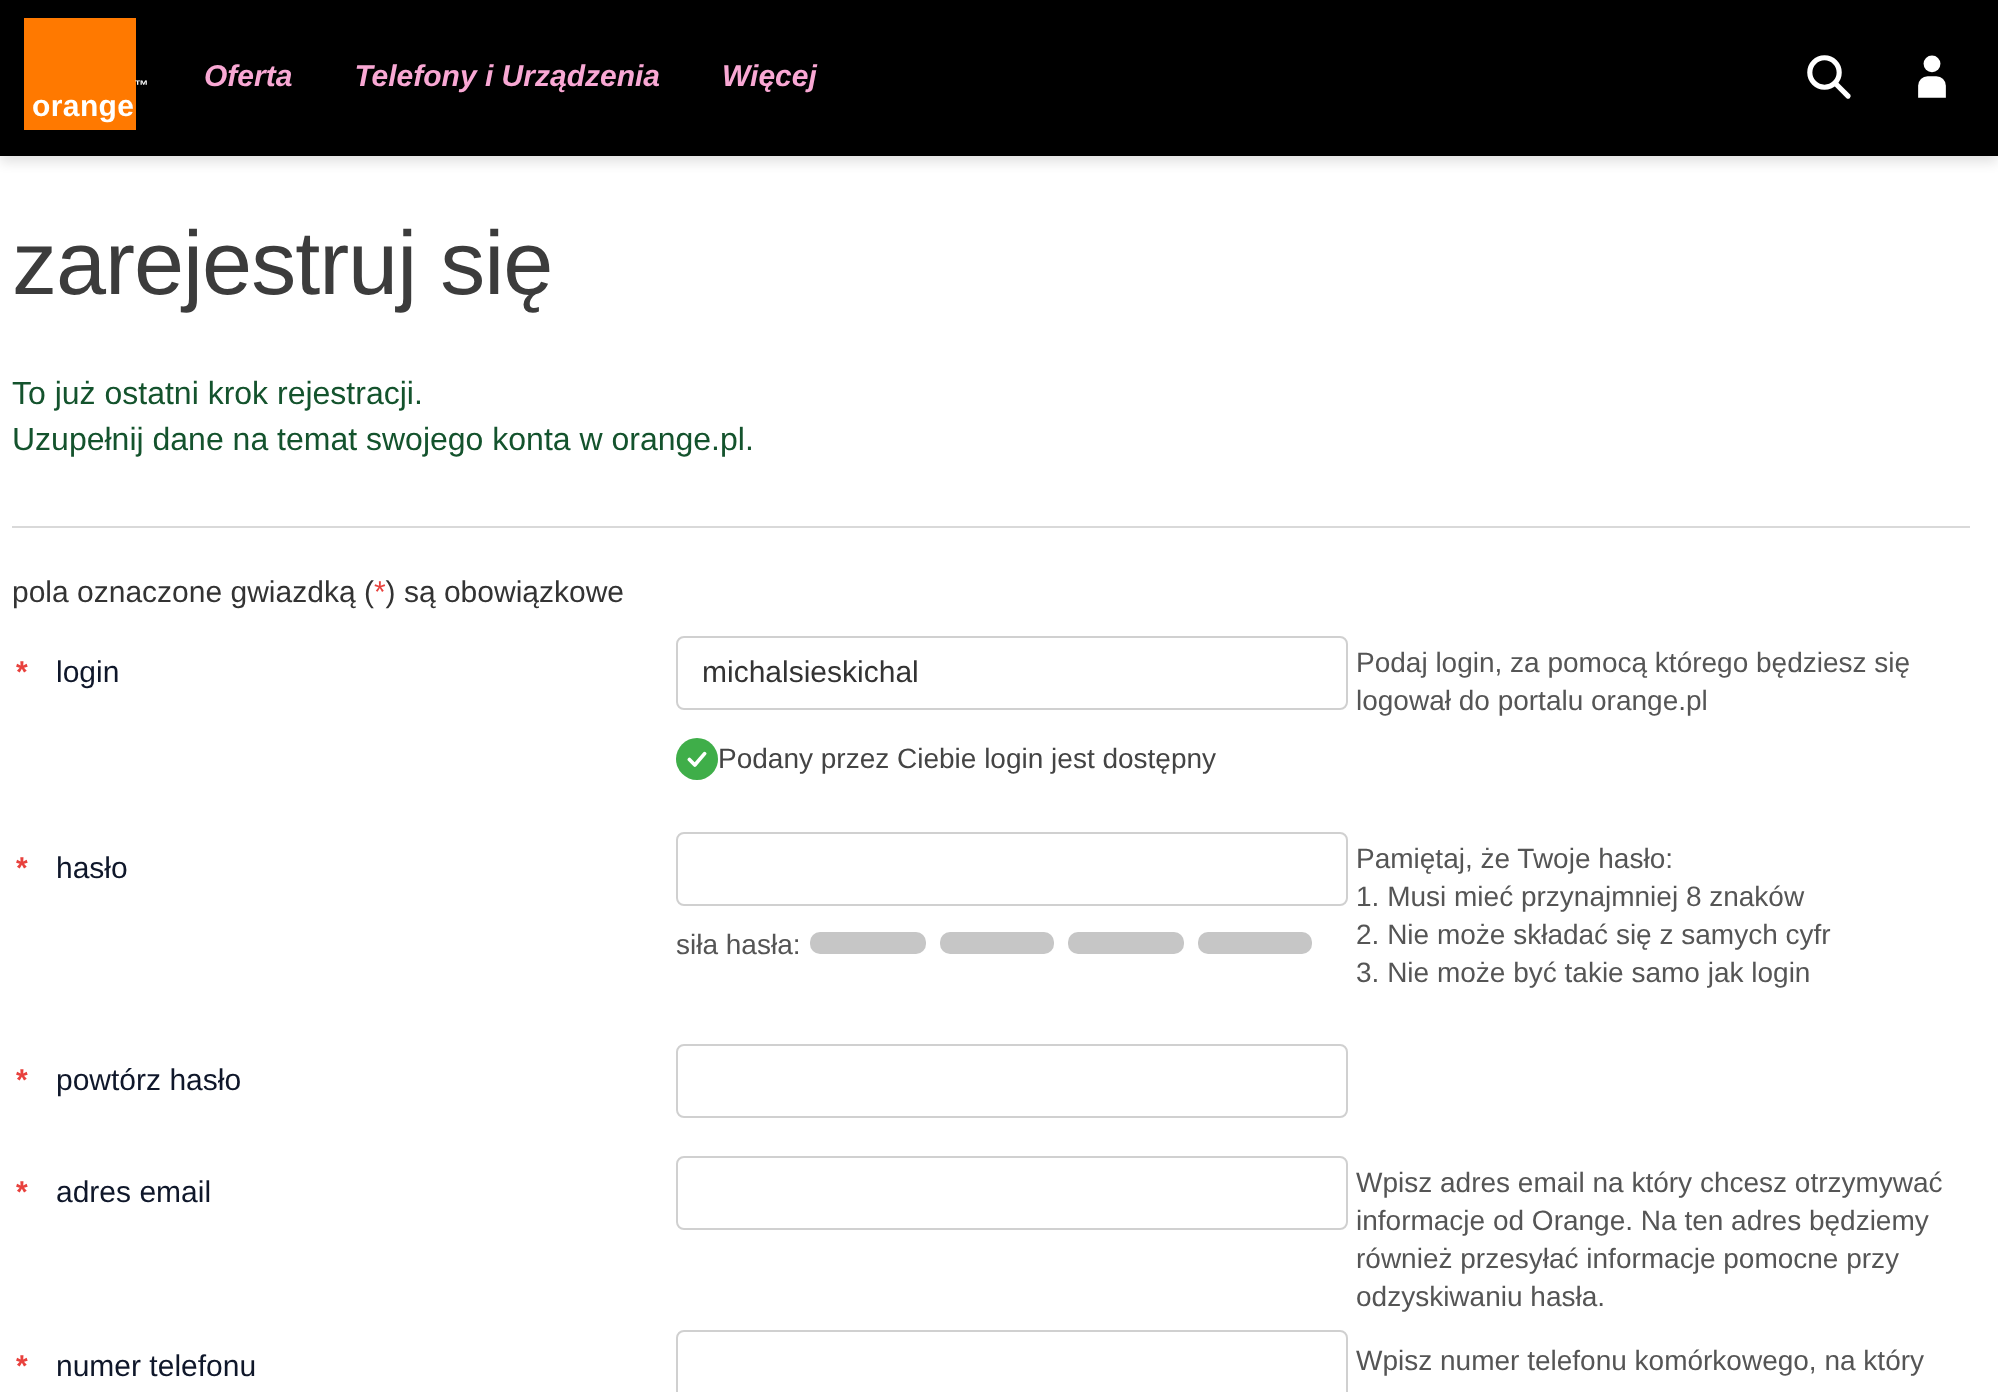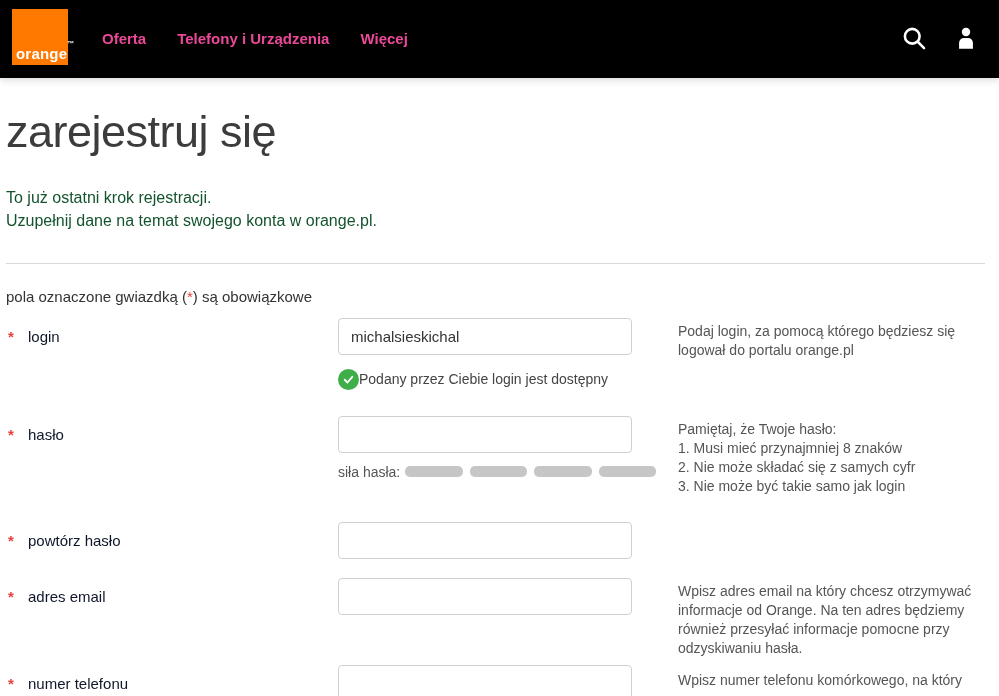--- a/index.html
+++ b/index.html
@@ -9,22 +9,22 @@
   
   .topbar { position: relative; height: 78px; background: #000;
     display: flex; align-items: center;
     box-shadow: 0 3px 6px rgba(0,0,0,0.12); }
   .logo { position: absolute; left: 12px; top: 9px; width: 56px; height: 56px;
     background: #ff7900; display: flex; align-items: flex-end; }
   .logo-text { color: #fff; font-size: 15px; font-weight: bold; letter-spacing: 0.2px;
     padding: 0 0 4px 4px; line-height: 1; }
   .logo-tm { color: #fff; font-size: 7px; vertical-align: top; position: relative; top: -6px; }
   .nav { display: flex; gap: 31px; margin-left: 102px; }
-  .nav-item { color: #ec4899; font-size: 15px; font-weight: bold; text-decoration: none;
-    cursor: pointer; line-height: 78px; height: 78px; display: block; }
+  .nav-item { color: #f9a8d4; font-size: 15px; font-weight: bold; text-decoration: none;
+    cursor: pointer; line-height: 78px; height: 78px; display: block; font-style: italic; }
   .topbar-icons { position: absolute; right: 18px; top: 0; height: 78px;
     display: flex; align-items: center; gap: 22px; }
   .icon-btn { width: 30px; height: 30px; display: flex; align-items: center;
     justify-content: center; cursor: pointer; background: none; border: none; }
 
   
   main { padding: 0 14px 0 6px; }
   .page-title { margin-top: 29px; font-size: 45px; font-weight: 400; color: #3c3c3c;
     letter-spacing: -0.5px; line-height: 1.1; }
   .intro { margin-top: 29px; font-size: 16px; color: #14532d; line-height: 23px; }
@@ -37,21 +37,21 @@
   .row { display: grid; grid-template-columns: 332px 318px 1fr; align-items: start; }
   .row + .row { margin-top: 26px; }
   .row.tight { margin-top: 19px; }
   .row.snug { margin-top: 7px; }
   .col-label { display: flex; padding-top: 10px; }
   .col-label .star { width: 22px; padding-left: 2px; font-size: 15px; font-weight: bold; }
   .field-label { font-size: 15px; font-weight: normal; color: #0f172a; }
   .col-help { padding-left: 22px; padding-top: 4px; font-size: 14px; color: #555;
     line-height: 19px; max-width: 330px; }
   .col-help.roomy { line-height: 26px; padding-top: 2px; }
-  .text-input { width: 294px; height: 37px; border: 1px solid #d0d0d0; border-radius: 4px;
+  .text-input { width: 336px; height: 37px; border: 1px solid #d0d0d0; border-radius: 4px;
     padding: 0 12px; font-size: 15px; color: #333;
     font-family: "Liberation Sans", sans-serif; background: #fff; outline: none; }
 
   .status-line { display: flex; align-items: center; margin-top: 14px; }
   .check-badge { width: 21px; height: 21px; border-radius: 50%; background: #3fae49;
     display: flex; align-items: center; justify-content: center; flex: 0 0 21px; }
   .status-text { font-size: 14px; color: #444; }
 
   .strength-line { display: flex; align-items: center; margin-top: 11px; width: 318px; }
   .strength-label { font-size: 14px; color: #555; width: 67px; flex: 0 0 67px; }

